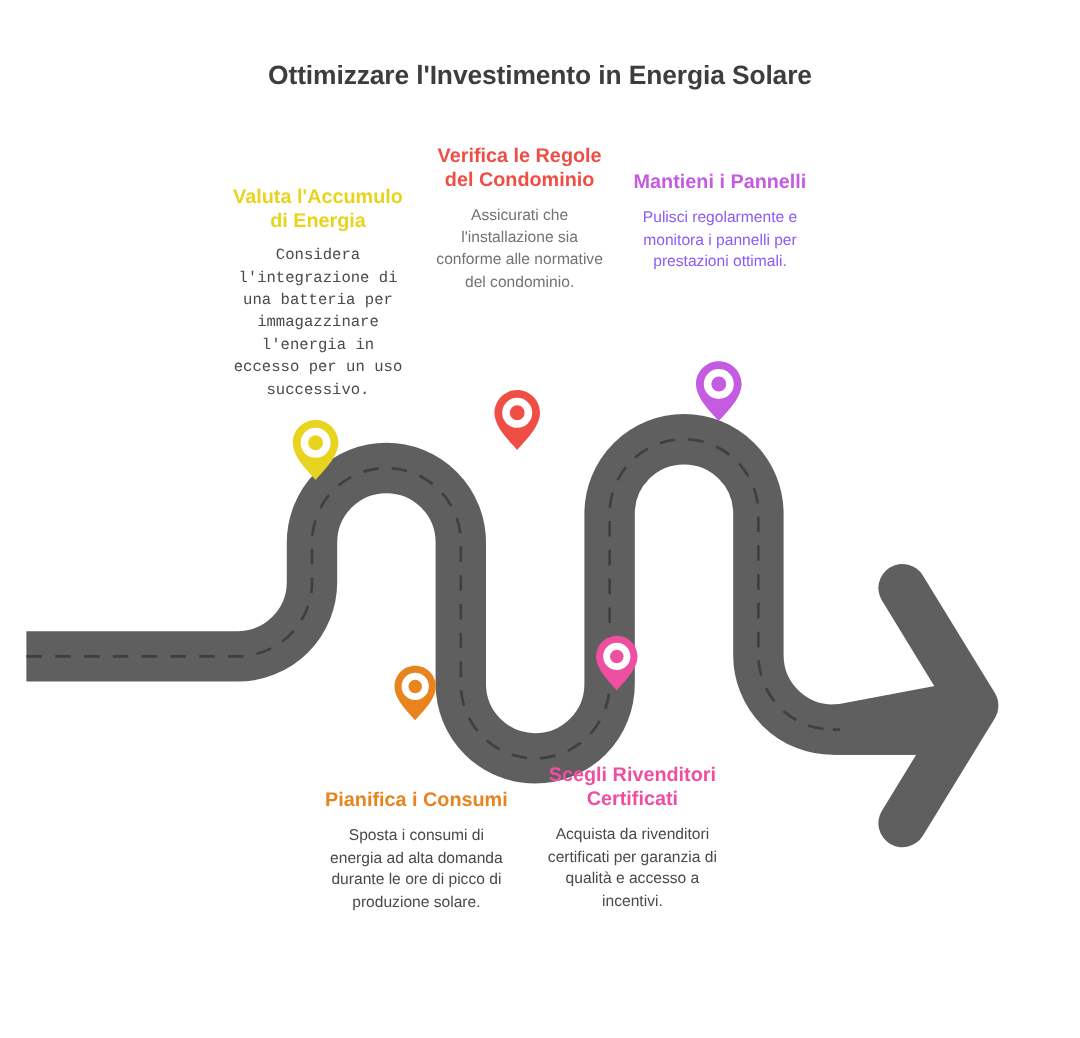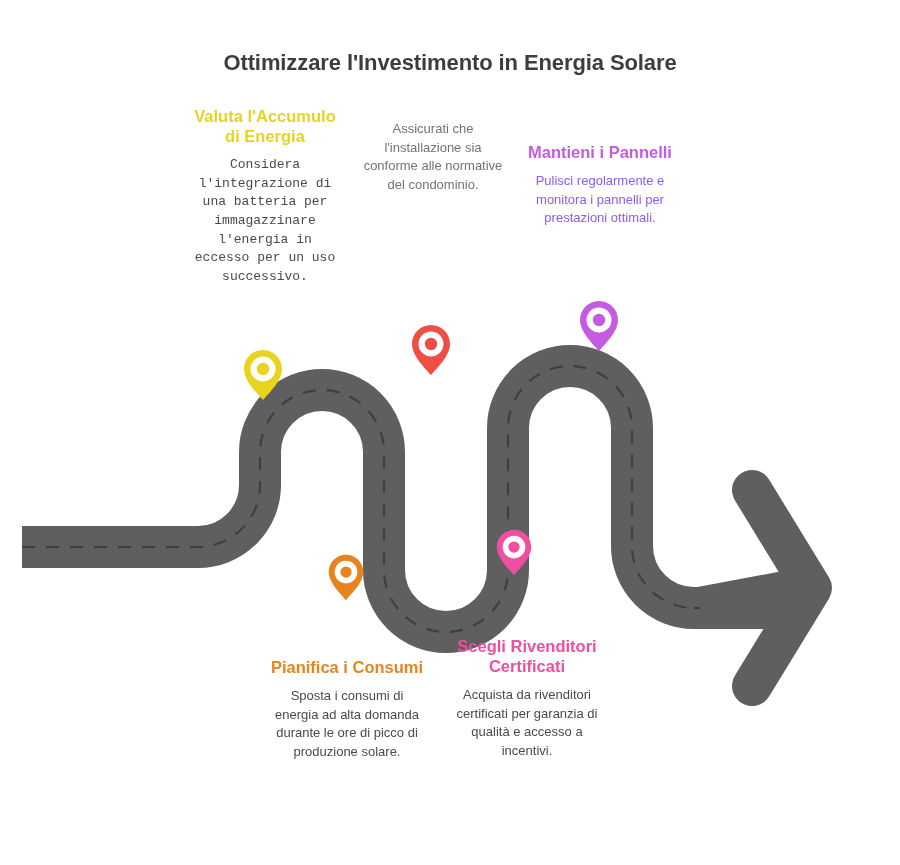--- a/index.html
+++ b/index.html
@@ -139,25 +139,26 @@
     <circle cx="22" cy="21" r="6.2" fill="#e8841e"></circle>
   </svg>
 
   <svg class="map-pin" style="left:494px; top:528px;" width="40" height="49" viewBox="0 0 44 54">
     <path d="M22 2 C11.5 2 3 10.5 3 21 C3 33 16 45 22 52 C28 45 41 33 41 21 C41 10.5 32.5 2 22 2 Z" fill="#ee4fa0"></path>
     <circle cx="22" cy="21" r="12.5" fill="#ffffff"></circle>
     <circle cx="22" cy="21" r="6.2" fill="#ee4fa0"></circle>
   </svg>
 
   <div class="step-block block-1">
-    <div class="step-heading" style="color: rgb(232, 212, 30);">Valuta l'Accumulo di Energia</div>
+    <div class="step-heading" style="color: rgb(232, 212, 30); margin-top: 48px;">Valuta l'Accumulo di Energia</div>
     <div class="step-body" style="color: rgb(74, 74, 74); font-family: Liberation Mono, monospace;">Considera l'integrazione di una batteria per immagazzinare l'energia in eccesso per un uso successivo.</div>
   </div>
 
   <div class="step-block block-2">
+    <div class="step-heading" style="color: rgb(239, 78, 69);">Verifica le Regole del Condominio</div>
     <div class="step-body" style="color: #737373;">Assicurati che l'installazione sia conforme alle normative del condominio.</div>
   </div>
 
   <div class="step-block block-3">
     <div class="step-heading" style="color: rgb(196, 91, 224);">Mantieni i Pannelli</div>
     <div class="step-body" style="color: #8b5cf6;">Pulisci regolarmente e monitora i pannelli per prestazioni ottimali.</div>
   </div>
 
   <div class="step-block block-5">
     <div class="step-heading" style="color: rgb(238, 79, 160);">Scegli Rivenditori Certificati</div>

